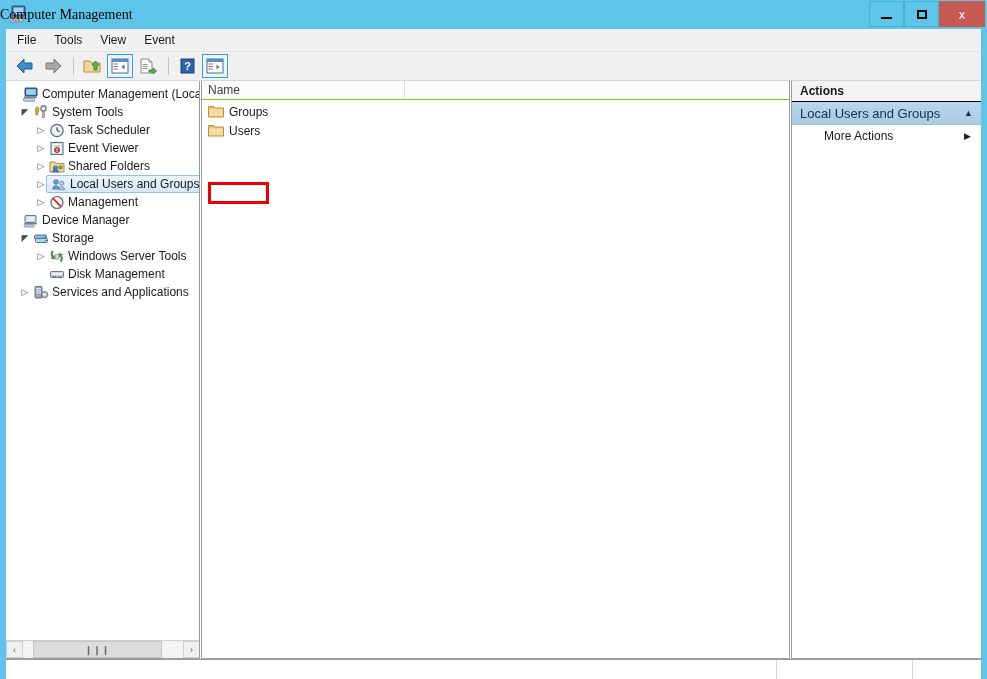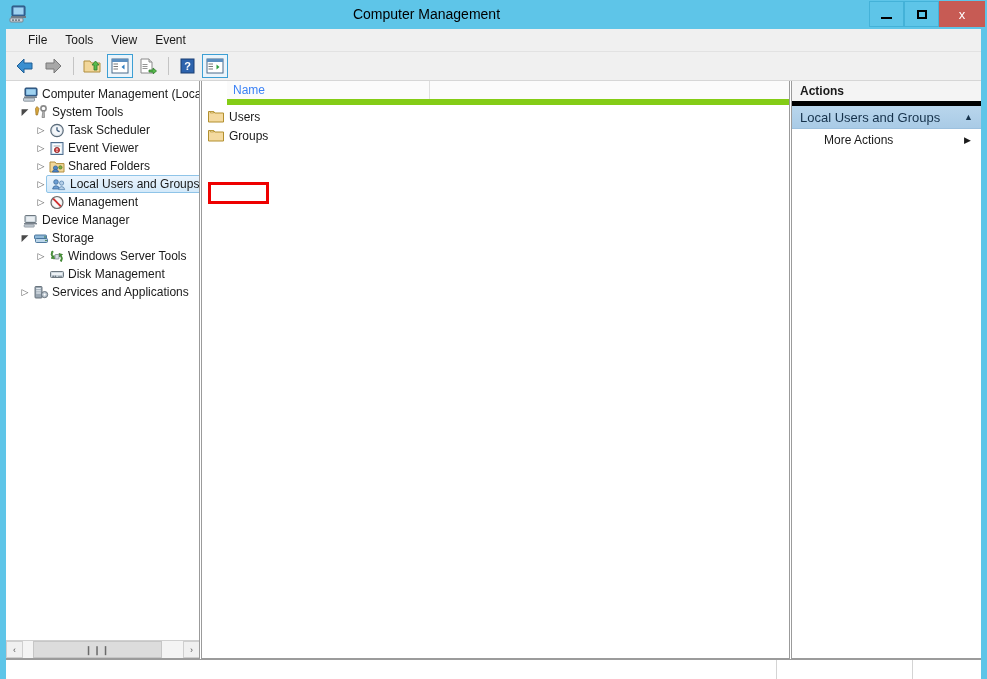--- a/index.html
+++ b/index.html
@@ -38,24 +38,23 @@
     position: absolute;
     left: 9px; top: 4px;
     width: 20px; height: 20px;
   }
   .title-text {
     position: absolute;
     left: 0; top: 0;
     width: 853px;
     height: 29px;
     line-height: 29px;
-    text-align: center;
     font-size: 14px;
     color: #000000;
-    font-family: Liberation Sans, sans-serif;
+    font-family: Liberation Serif, serif;
   }
   .win-btns {
     position: absolute;
     right: 2px; top: 1px;
     display: flex;
     height: 26px;
   }
   .win-btn {
     width: 35px;
     height: 26px;
@@ -96,21 +95,21 @@
   .menubar {
     position: absolute;
     left: 6px; top: 29px;
     width: 975px;
     height: 23px;
     background: #f0f0f0;
     border-bottom: 1px solid #e2e2e2;
     box-sizing: border-box;
     display: flex;
     align-items: center;
-    padding-left: 13px;
+    padding-left: 2px;
   }
   .menu-item {
     font-size: 12px;
     color: #1a1a1a;
     padding: 3px 9px;
     cursor: default;
   }
 
   
   .toolbar {
@@ -263,24 +262,23 @@
     height: 578px;
     background: #ffffff;
     border: 1px solid #9b9b9b;
     border-top: none;
     box-sizing: border-box;
   }
   .col-header {
     display: flex;
     height: 18px;
     background: #fbfbfb;
-    border-bottom: 6px solid #84cc16;
+    border-bottom: 1px solid #84cc16;
     font-size: 12px;
-    color: #3b82f6;
-    margin-left: 25px;
+    color: #404040;
   }
   .col {
     display: flex;
     align-items: center;
     padding-left: 6px;
     border-right: 1px solid #dedede;
     box-sizing: border-box;
     cursor: default;
   }
   .col.c1 { width: 203px; }
@@ -321,21 +319,21 @@
     height: 578px;
     background: #ffffff;
     border: 1px solid #9b9b9b;
     border-top: none;
     border-right: none;
     box-sizing: border-box;
   }
   .actions-title {
     height: 20px;
     background: #f4f4f4;
-    border-bottom: 5px solid #000000;
+    border-bottom: 1px solid #000000;
     display: flex;
     align-items: center;
     padding-left: 8px;
     font-size: 12px;
     font-weight: bold;
     color: #1a1a1a;
   }
   .actions-group {
     height: 22px;
     background: linear-gradient(to bottom, #b9d6ec 0%, #a9cbe6 100%);
@@ -661,30 +659,30 @@
         <div class="col c2"></div>
       </div>
       <div class="list-rows">
         <div class="list-row">
           <span class="li-icon">
             <svg width="16" height="13" viewBox="0 0 16 13">
               <path d="M0.5 1.5 h5.2 l1.1 1.5 H15.5 v9 H0.5 Z" fill="#f4daa0" stroke="#b3902f" stroke-width="1"></path>
               <path d="M2.4 1.5 h3.2 v1.4 H2.4 Z" fill="#fdf0cd" stroke="#b3902f" stroke-width="0.8"></path>
             </svg>
           </span>
-          <span>Users</span>
+          <span>Groups</span>
         </div>
         <div class="list-row">
           <span class="li-icon">
             <svg width="16" height="13" viewBox="0 0 16 13">
               <path d="M0.5 1.5 h5.2 l1.1 1.5 H15.5 v9 H0.5 Z" fill="#f4daa0" stroke="#b3902f" stroke-width="1"></path>
               <path d="M2.4 1.5 h3.2 v1.4 H2.4 Z" fill="#fdf0cd" stroke="#b3902f" stroke-width="0.8"></path>
             </svg>
           </span>
-          <span>Groups</span>
+          <span>Users</span>
         </div>
       </div>
     </div>
 
     <div class="actionspane">
       <div class="actions-title">Actions</div>
       <div class="actions-group">
         <span class="ag-label">Local Users and Groups</span>
         <span class="chev-up">▲</span>
       </div>

